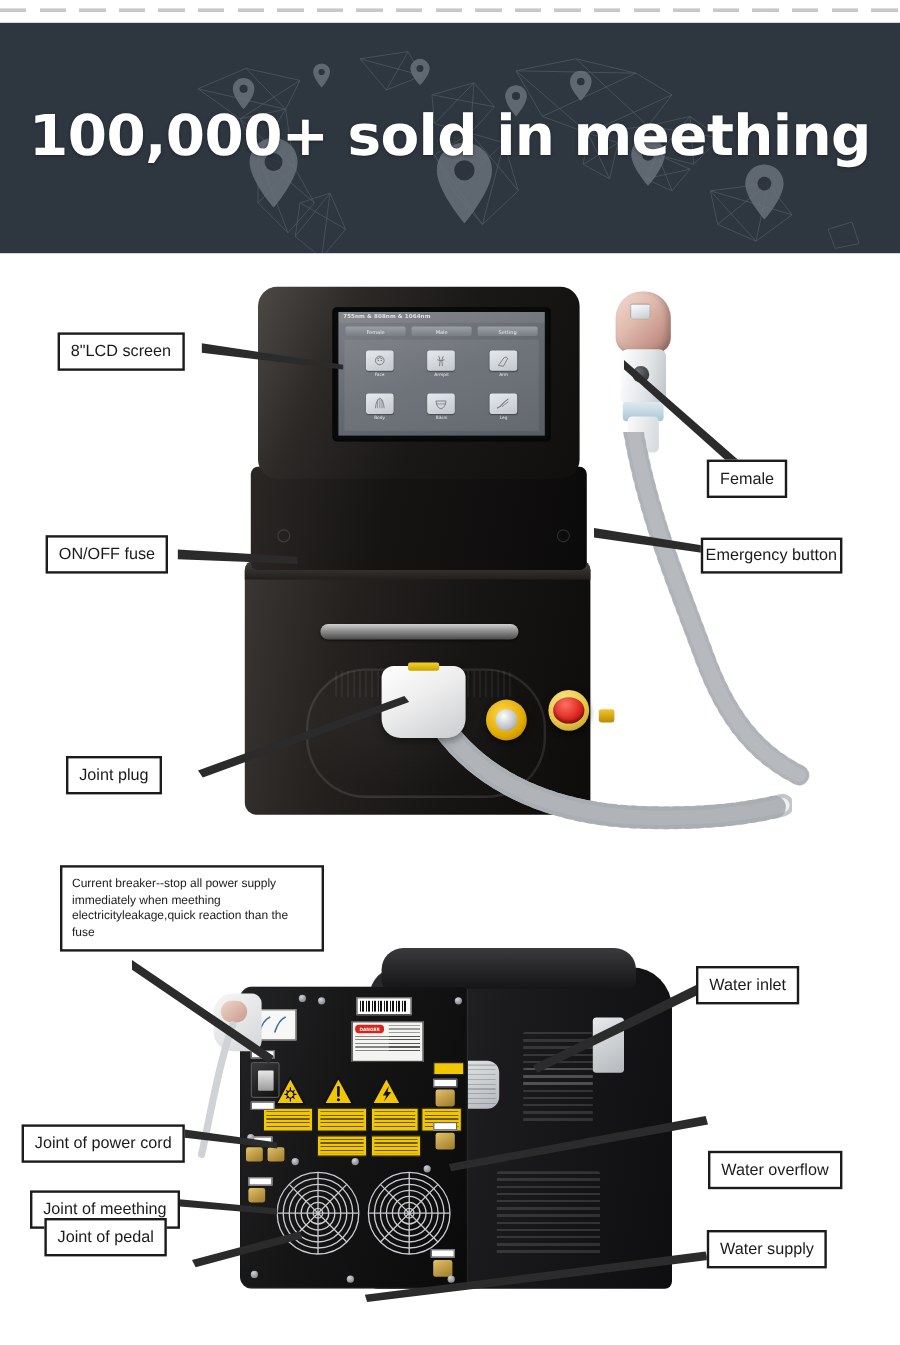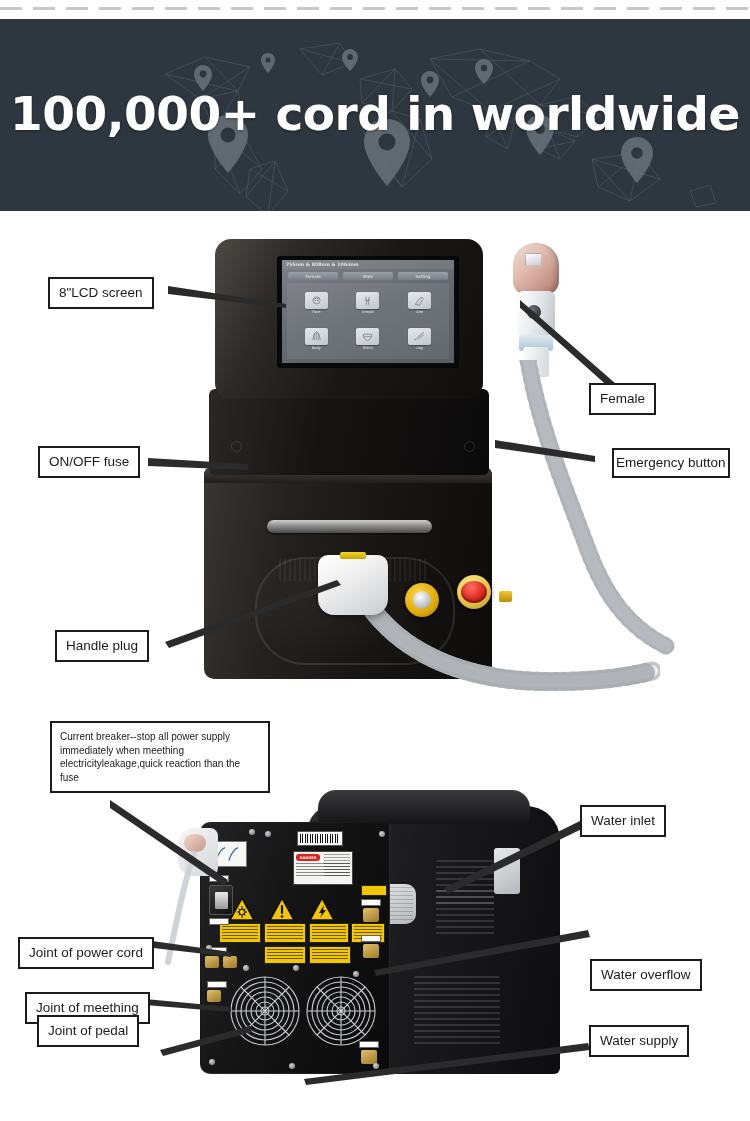--- a/index.html
+++ b/index.html
@@ -40,21 +40,21 @@
     border: 2px solid #1b1b1b;
     color: #1b1b1b;
     font-size: 13.5px;
     line-height: 1.32;
     padding: 5px 9px;
     white-space: nowrap;
     z-index: 40;
     font-family: "Liberation Sans", sans-serif;
   }
   .callout.multiline { white-space: normal; line-height: 1.35; font-size: 10px; padding: 7px 8px; }
-  .callout.tight { padding: 4px 2px; margin-left: 28px; }
+  .callout.tight { padding: 4px 2px; }
 
   
   .leader { position: absolute; z-index: 20; }
 
   
   .u-body {
     position: absolute; left: 197px; top: 239px; width: 303px; height: 440px;
   }
   .u-base {
     position: absolute; left: 7px; top: 228px; width: 288px; height: 212px;
@@ -368,21 +368,21 @@
       <path d="M430 52 c5 0 9 4 9 9 c0 7 -9 17 -9 17 c0 0 -9 -10 -9 -17 c0 -5 4 -9 9 -9 z"></path>
       <circle cx="430" cy="61" r="3.4" fill="#2e363f"></circle>
       <path d="M484 40 c5 0 9 4 9 9 c0 7 -9 16 -9 16 c0 0 -9 -9 -9 -16 c0 -5 4 -9 9 -9 z"></path>
       <circle cx="484" cy="49" r="3.2" fill="#2e363f"></circle>
       <path d="M540 96 c8 0 14 6 14 14 c0 10 -14 26 -14 26 c0 0 -14 -16 -14 -26 c0 -8 6 -14 14 -14 z"></path>
       <circle cx="540" cy="110" r="5" fill="#2e363f"></circle>
       <path d="M637 118 c9 0 16 7 16 16 c0 12 -16 30 -16 30 c0 0 -16 -18 -16 -30 c0 -9 7 -16 16 -16 z"></path>
       <circle cx="637" cy="134" r="5.8" fill="#2e363f"></circle>
     </g>
   </svg>
-  <div class="banner-title">100,000+ cord in worldwide</div>
+  <div class="banner-title">100,000+ sold in meething</div>
 </div>
 
 <div class="stage" id="stage-upper"></div>
 
 <div class="u-body">
   <div class="u-base"></div>
   <div class="u-base-edge"></div>
   <div class="u-slot"></div>
   <div class="u-oval"></div>
 
@@ -505,21 +505,21 @@
 </svg>
 <svg class="leader" style="left:520px; top:300px; width:110px; height:95px;" viewBox="0 0 110 95">
   <polygon points="0,0 96,84 92,90 -2,6" fill="#2b2b2b"></polygon>
 </svg>
 <svg class="leader" style="left:495px; top:430px; width:105px; height:45px;" viewBox="0 0 105 45">
   <polygon points="0,10 100,26 100,32 0,18" fill="#2b2b2b"></polygon>
 </svg>
 
 <div class="callout" style="left:48px; top:277px;">8"LCD screen</div>
 <div class="callout" style="left:38px; top:446px;">ON/OFF fuse</div>
-<div class="callout" style="left:55px; top:630px;">Handle plug</div>
+<div class="callout" style="left:55px; top:630px;">Joint plug</div>
 <div class="callout" style="left:589px; top:383px;">Female</div>
 <div class="callout tight" style="left:584px; top:448px;">Emergency button</div>
 
 <div class="stage" id="stage-lower"></div>
 
 <div class="l-wrap">
 
   <div class="l-side">
     <div class="l-vent-col" style="left:128px; top:54px;"></div>
     <div class="l-vent-col" style="left:128px; top:84px;"></div>

